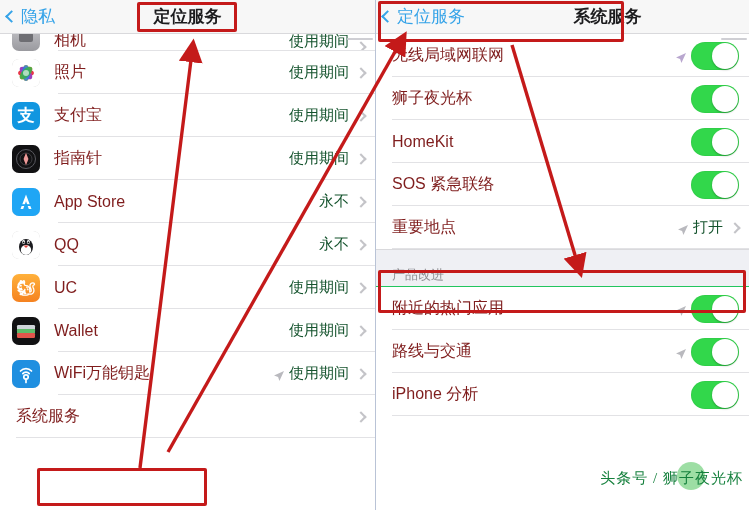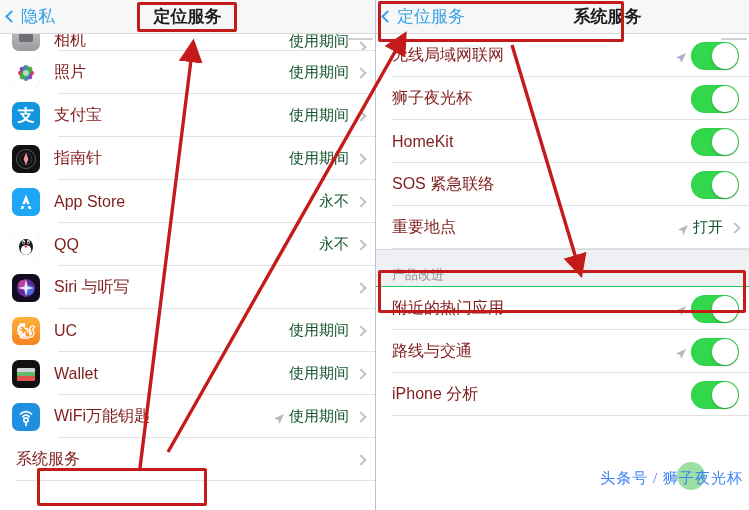--- a/index.html
+++ b/index.html
@@ -96,21 +96,21 @@
   
   .redbox {
     position: absolute; border: 3px solid #c41a1a; border-radius: 2px;
     pointer-events: none; z-index: 30;
   }
   svg.anno { position: absolute; left: 0; top: 0; width: 749px; height: 510px;
              pointer-events: none; z-index: 29; }
 
   .watermark {
     position: absolute; right: 6px; bottom: 8px; z-index: 25;
-    font-size: 15px; color: #3b82f6; letter-spacing: 1px;
+    font-size: 15px; color: #15803d; letter-spacing: 1px;
     font-family: "Liberation Serif", serif; pointer-events: none;
   }
   .wm-circle {
     position: absolute; right: 44px; bottom: 6px; width: 28px; height: 28px;
     border-radius: 50%; background: rgba(76,195,90,.55); z-index: 24;
   }
   .scroll-nub {
     position: absolute; right: 2px; top: 38px; width: 26px; height: 2px;
     background: #cfcfd4; border-radius: 1px; z-index: 20;
   }
@@ -197,31 +197,20 @@
               <ellipse cx="16.4" cy="11" rx="1.5" ry="2" fill="#fff"></ellipse>
               <circle cx="11.6" cy="11.4" r="0.9" fill="#111"></circle>
               <circle cx="16.4" cy="11.4" r="0.9" fill="#111"></circle>
               <path d="M11.5 14.5 h5 l-2.5 2.5 z" fill="#d9433c"></path>
             </svg></div>
           <div class="row-label">QQ</div>
           <div class="row-value">永不</div>
           <span class="chev-right"></span>
         </div>
         <div class="row">
-          <div class="app-icon"><svg viewBox="0 0 28 28" width="28" height="28">
-              <rect width="28" height="28" fill="#140b20"></rect>
-              <circle cx="14" cy="14" r="9" fill="#6b2fb3" opacity=".85"></circle>
-              <circle cx="11" cy="11" r="5" fill="#c7459b" opacity=".85"></circle>
-              <circle cx="17" cy="16" r="5" fill="#3f7de8" opacity=".8"></circle>
-              <path d="M14 5 L15.6 12.4 L22 14 L15.6 15.6 L14 23 L12.4 15.6 L6 14 L12.4 12.4 Z" fill="#ffffff" opacity=".85"></path>
-            </svg></div>
-          <div class="row-label">Siri 与听写</div>
-          <span class="chev-right"></span>
-        </div>
-        <div class="row">
           <div class="app-icon">
             <div style="width:100%;height:100%;background:linear-gradient(#ffb13b,#f58220);display:flex;align-items:center;justify-content:center;color:#fff;font-size:15px;font-weight:bold;font-family:'Liberation Sans',sans-serif">🐿</div>
           </div>
           <div class="row-label">UC</div>
           <div class="row-value">使用期间</div>
           <span class="chev-right"></span>
         </div>
         <div class="row">
           <div class="app-icon"><svg viewBox="0 0 28 28" width="28" height="28">
               <rect width="28" height="28" fill="#111113"></rect>

